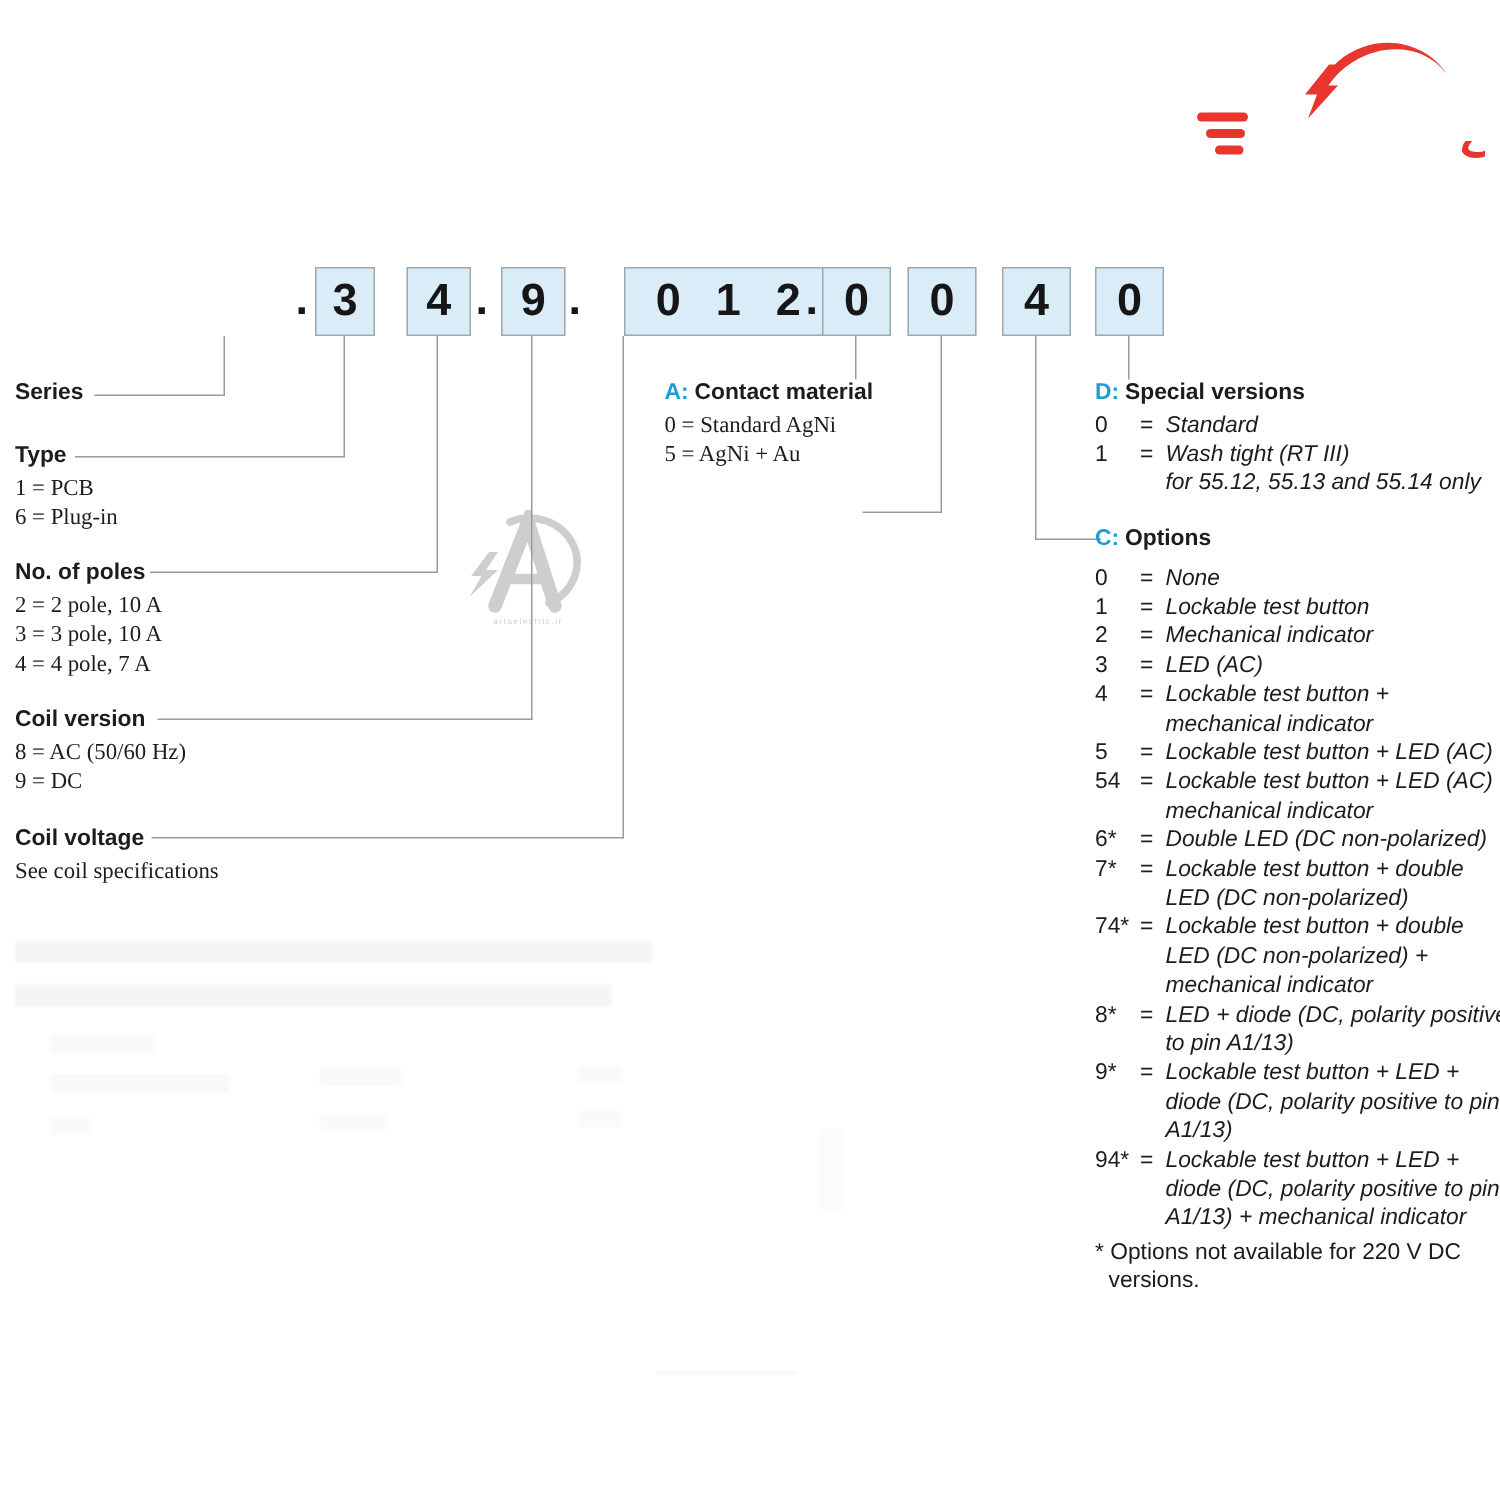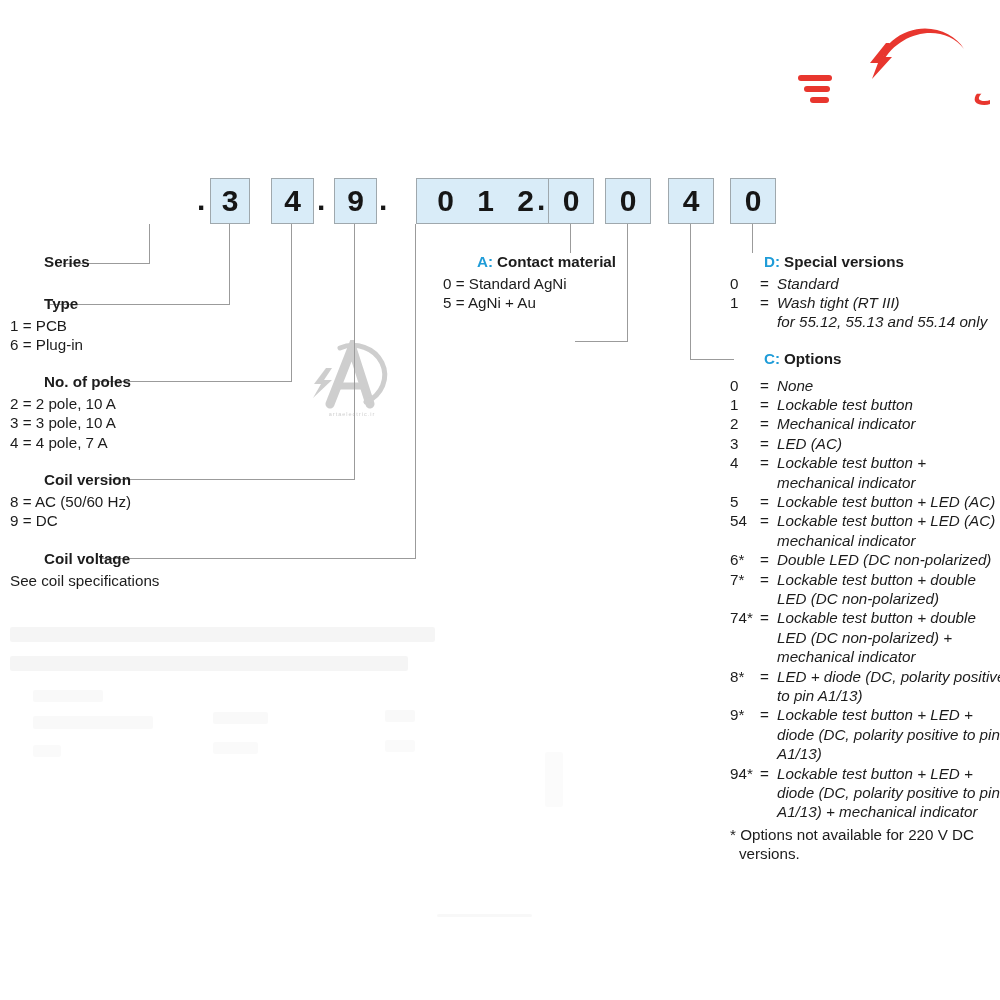--- a/index.html
+++ b/index.html
@@ -13,23 +13,23 @@
   .cdot{position:absolute;top:178px;height:44px;line-height:44px;font-size:30px;font-weight:bold;color:#161616;}
 
   
   .ln{position:absolute;pointer-events:none;}
   .ln.lb{border-left:1px solid #9b9b9b;}
   .ln.rb{border-right:1px solid #9b9b9b;}
   .ln.bb{border-bottom:1px solid #9b9b9b;}
 
   
   .group{position:absolute;font-size:15.2px;line-height:19.5px;}
-  .g-title{font-weight:bold;margin-bottom:2px;margin-left:34px;}
+  .g-title{font-weight:bold;margin-bottom:2px;}
   .accent{color:#1f9cd8;font-weight:bold;margin-right:4px;}
-  .g-line{white-space:pre;}
+  .g-line{white-space:pre;font-family:Liberation Serif, serif;}
 
   
   .item-row{display:grid;grid-template-columns:30px 17px 1fr;line-height:19.4px;}
   .i-desc{white-space:pre;font-style:italic;}
   .foot{margin-top:3px;line-height:19.4px;}
   .foot .fn2{padding-left:9px;}
 
   
   .logo{position:absolute;left:740px;top:15px;width:250px;height:100px;}
   .wmark{position:absolute;left:296px;top:340px;width:110px;height:82px;opacity:0.9;}

